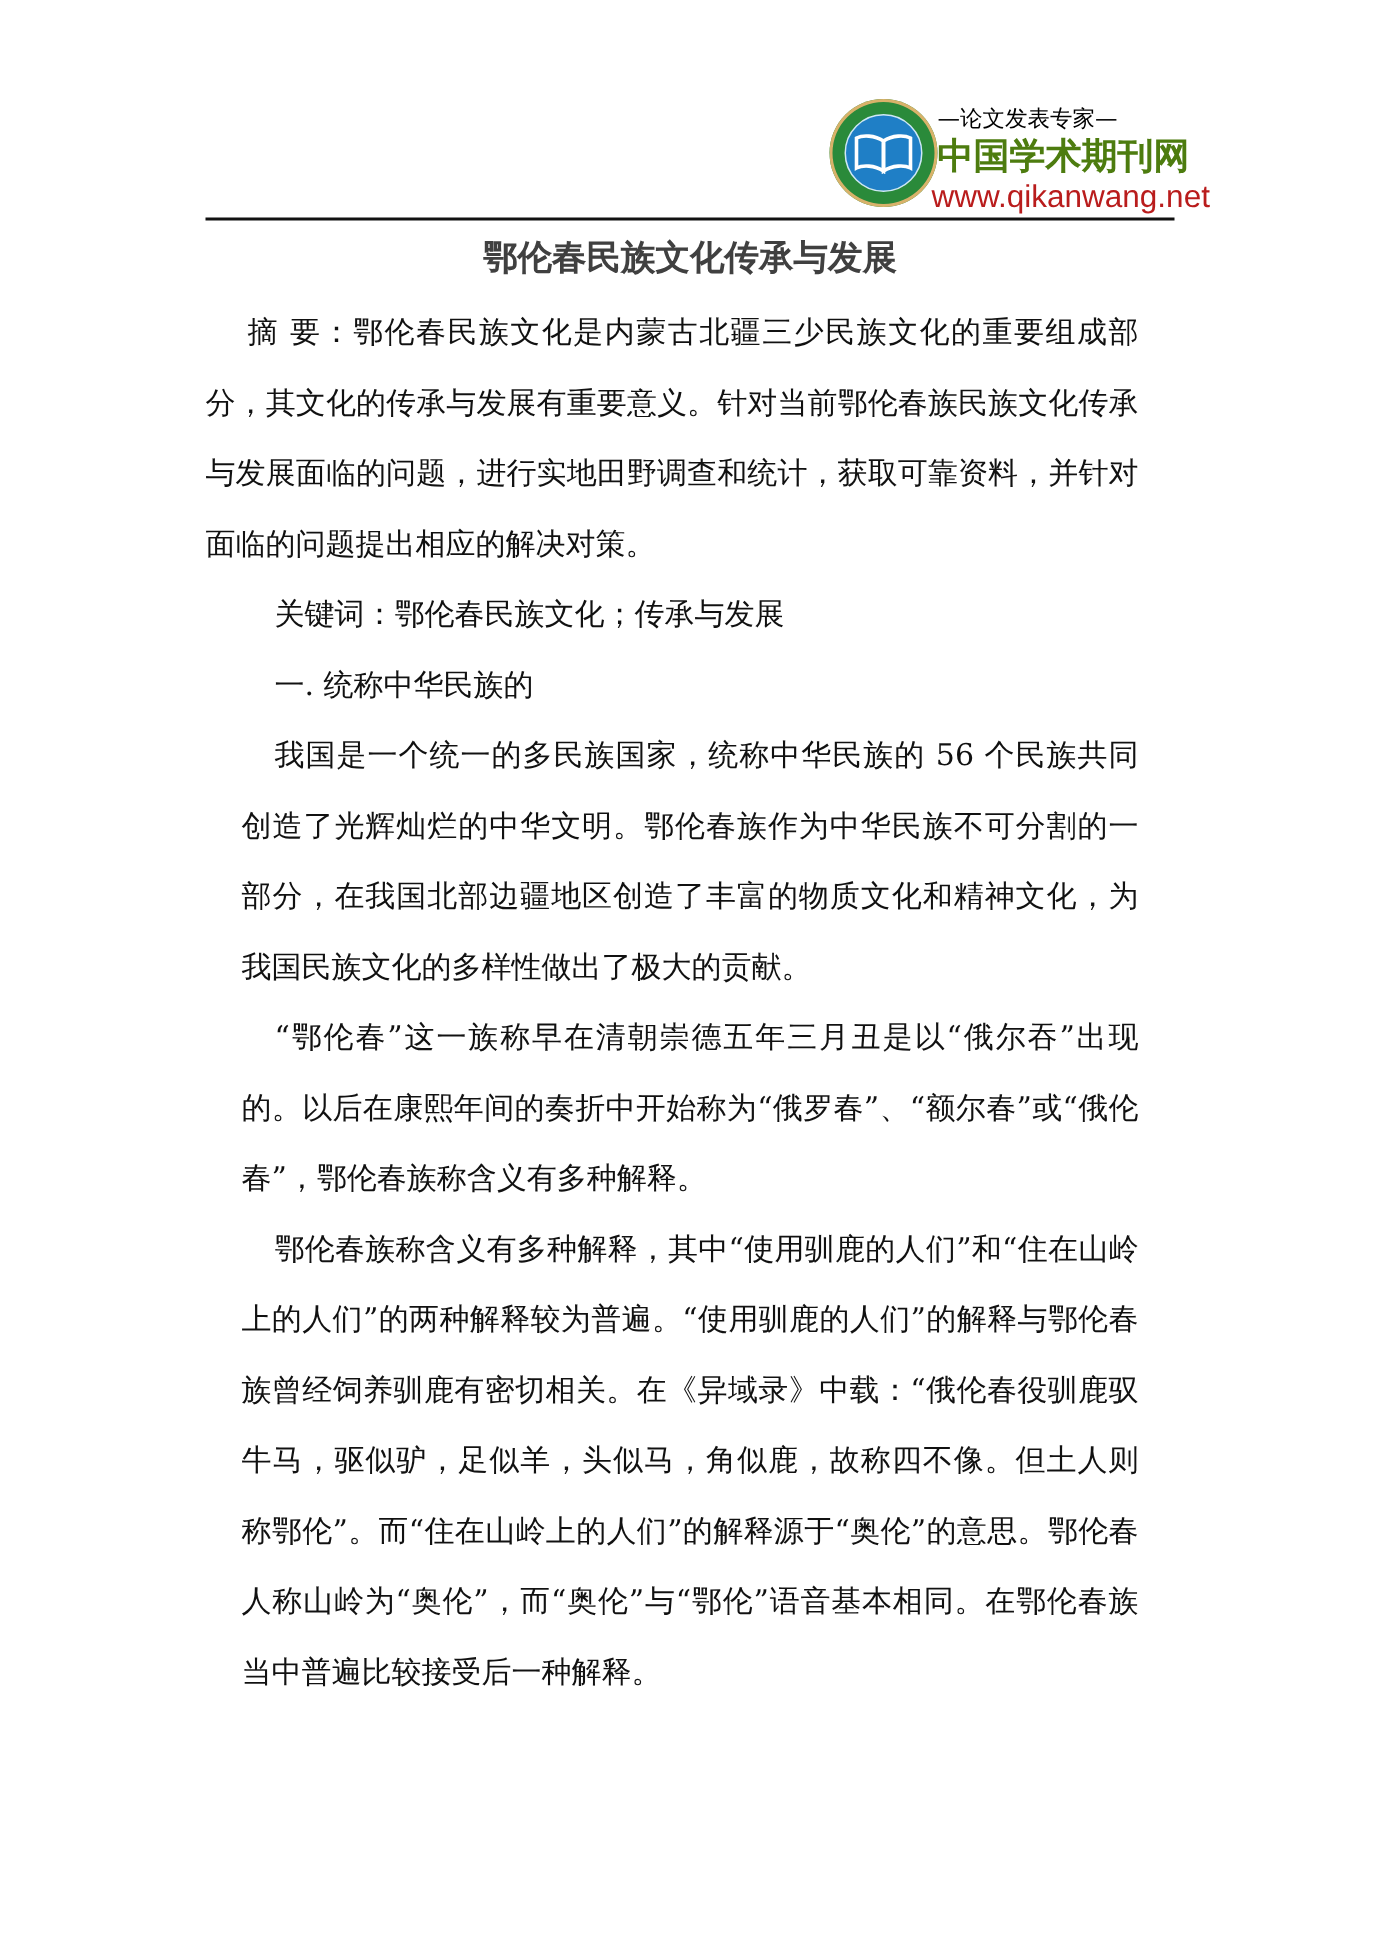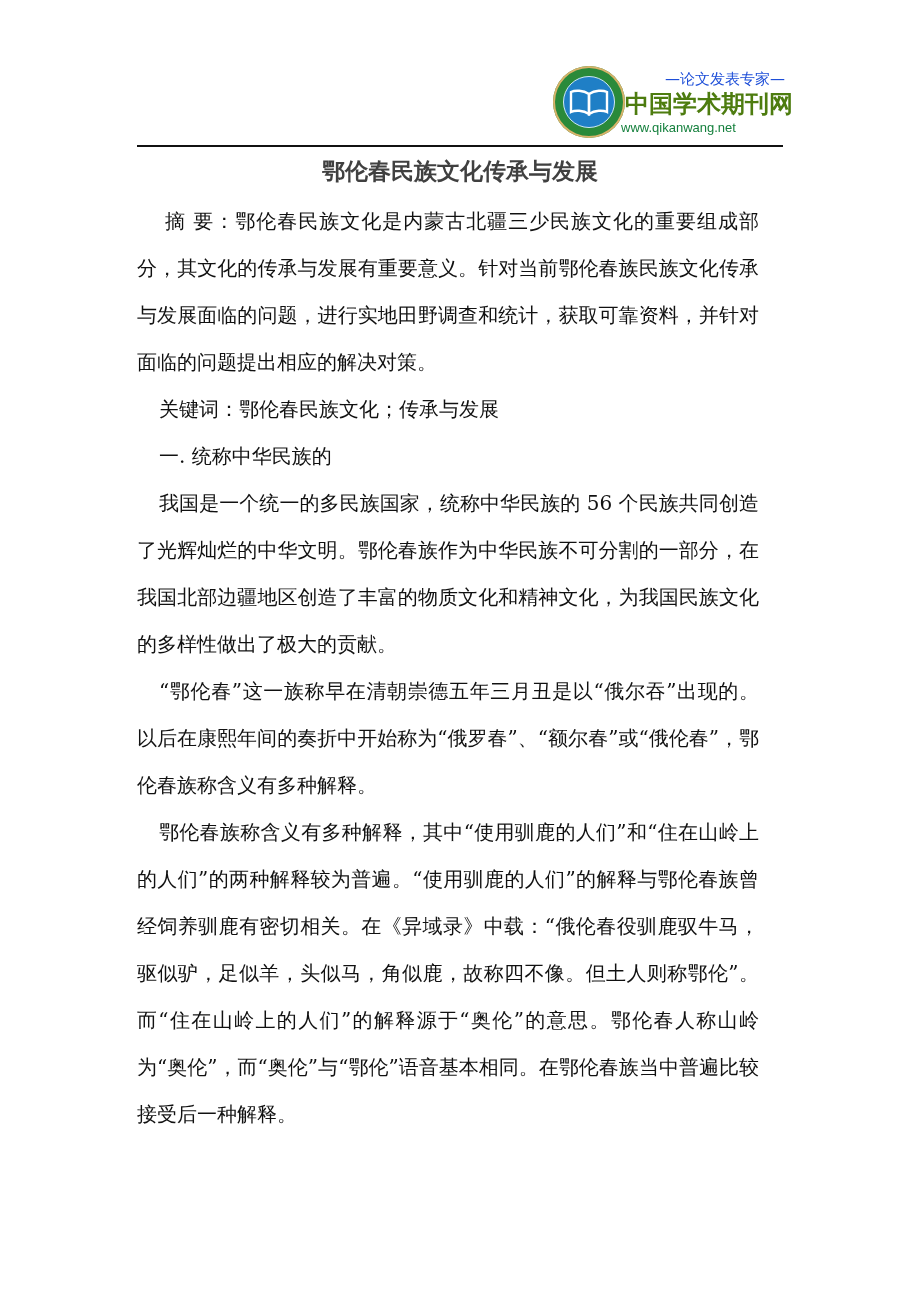--- a/index.html
+++ b/index.html
@@ -48,24 +48,24 @@
     }
     .logo-emblem svg {
       position: absolute;
       left: 16px; top: 22px;
     }
     .logo-tagline {
       position: absolute;
       left: 72px;
       top: 4px;
       width: 160px;
-      text-align: right;
+      text-align: left;
       font-family: "DejaVu Sans", "Liberation Sans", sans-serif;
       font-size: 15px;
-      color: #1d4ed8;
+      color: #000000;
       letter-spacing: 0px;
       white-space: nowrap;
     }
     .logo-name {
       position: absolute;
       left: 72px;
       top: 22px;
       width: 160px;
       text-align: center;
       font-family: "DejaVu Sans", "Liberation Sans", sans-serif;
@@ -73,24 +73,24 @@
       font-weight: bold;
       color: #4d7c0f;
       white-space: nowrap;
       letter-spacing: 0px;
     }
     .logo-url {
       position: absolute;
       left: 68px;
       top: 54px;
       width: 164px;
-      text-align: left;
+      text-align: right;
       font-family: "Liberation Sans", "DejaVu Sans", sans-serif;
-      font-size: 13px;
-      color: #15803d;
+      font-size: 21px;
+      color: #b91c1c;
       white-space: nowrap;
     }
     .header-rule {
       position: absolute;
       left: 137px;
       top: 145px;
       width: 646px;
       height: 0;
       border-top: 2px solid #111111;
     }
@@ -115,21 +115,21 @@
       color: #111111;
       font-family: "DejaVu Serif", "Liberation Serif", serif;
     }
     .para {
       margin: 0;
       text-indent: 0;
       text-align: justify;
       text-align-last: left;
     }
     .para.indent { text-indent: 1.4em; }
-    .para.indent-sm { text-indent: 1.1em; }
+    .para.indent-sm { text-indent: 1.1em; margin-left: 24px; }
   </style>
 </head>
 <body>
 
 <div class="page">
 
   <div class="logo">
     <div class="logo-emblem">
       <div class="logo-emblem-inner"></div>
       <svg width="40" height="28" viewBox="0 0 40 28">

